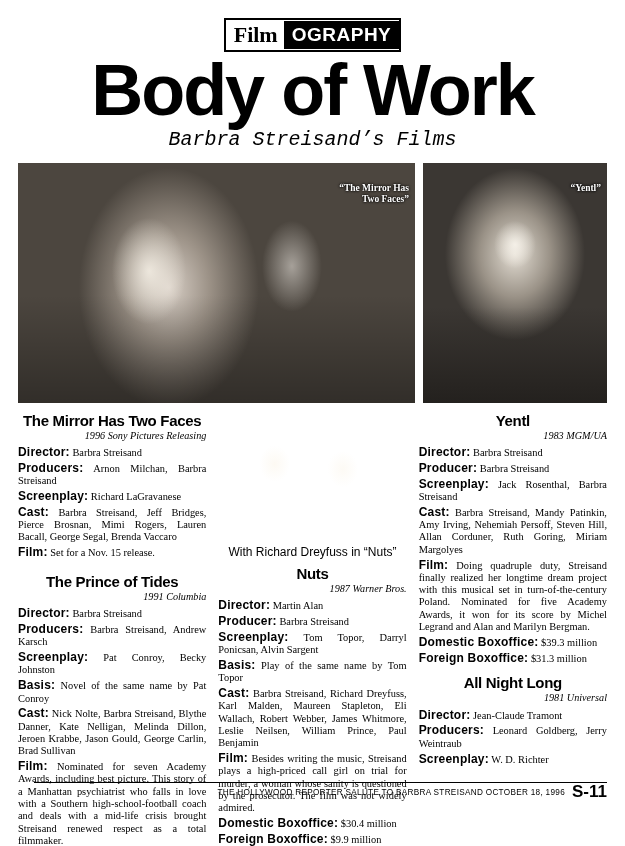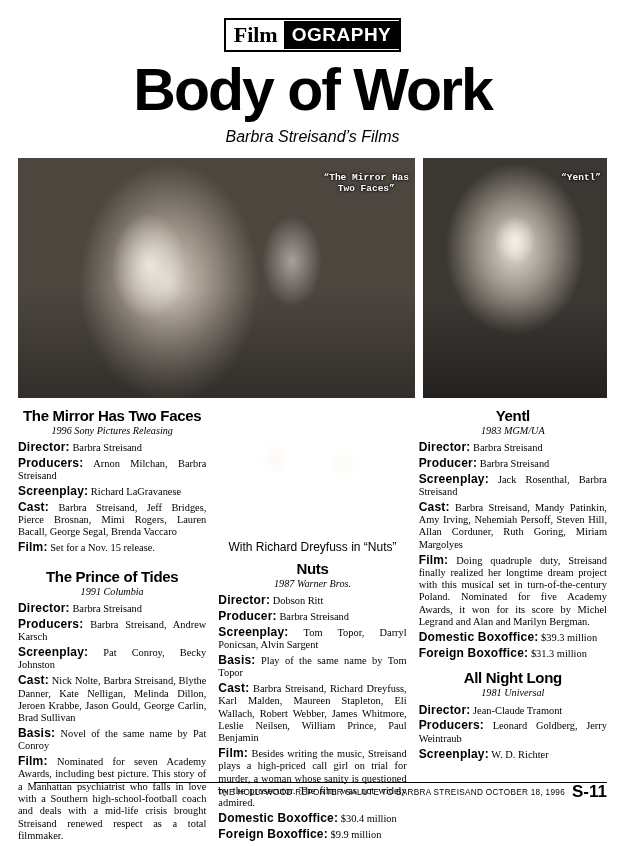--- a/index.html
+++ b/index.html
@@ -47,54 +47,54 @@
     font-weight:700;
     font-size:19px;
     letter-spacing:0.5px;
     padding:2px 8px 3px 8px;
     vertical-align:middle;
     line-height:23px;
   }
   .title{
     font-family:"Liberation Sans", sans-serif;
     font-weight:700;
-    font-size:59px;
+    font-size:72px;
     line-height:60px;
     letter-spacing:-2px;
     margin:8px 0 0 0;
   }
   .subtitle{
-    font-family:Liberation Sans, sans-serif;
+    font-family:Liberation Mono, monospace;
     font-style:italic;
-    font-size:16px;
+    font-size:20px;
     margin:8px 0 12px 0;
   }
 
   
   .photorow{
     display:flex;
     gap:8px;
     height:240px;
     margin-bottom:8px;
   }
   .photo{
     position:relative;
     background:#8a8a8a;
     overflow:hidden;
   }
   .photo.big{flex:0 0 397px;}
   .photo.small{flex:1 1 auto;}
   .caplabel{
     position:absolute;
-    right:6px;top:14px;
-    font-family:Liberation Mono, monospace;
+    right:6px;top:20px;
+    font-family:Liberation Serif, serif;
     font-size:9.5px;
     font-weight:700;
     color:#fff;
-    text-align:center;
+    text-align:right;
     line-height:11px;
     text-shadow:0 0 3px #000,0 0 2px #000;
     z-index:5;
   }
   
   .ph-mirror{
     background:
       radial-gradient(ellipse 90px 120px at 38% 52%, #d8cfc6 0%, #9c9287 45%, #4c463f 100%),
       radial-gradient(ellipse 120px 90px at 78% 40%, #cfcac4 0%, #6e6a64 60%, #2e2c29 100%),
       linear-gradient(115deg,#2a2724 0%, #6b655e 25%, #b3aaa0 48%, #57524c 70%, #1d1b19 100%);
@@ -147,21 +147,21 @@
     font-size:15px;
     line-height:16px;
     text-align:center;
     margin:2px 0 1px 0;
     letter-spacing:-0.3px;
   }
   .studio{
     font-family:"Liberation Serif", serif;
     font-style:italic;
     font-size:10.2px;
-    text-align:center;
+    text-align:right;
     margin:0 0 4px 0;
   }
   .f{
     margin:0 0 2.5px 0;
     text-align:justify;
     font-size:10.4px;
     line-height:12.3px;
   }
   .f b, .lbl{
     font-family:"Liberation Sans", sans-serif;
@@ -246,34 +246,34 @@
       <p class="f"><span class="lbl">Cast:</span> <span>Barbra Streisand, Jeff Bridges, Pierce Brosnan, Mimi Rogers, Lauren Bacall, George Segal, Brenda Vaccaro</span></p>
       <p class="f"><span class="lbl">Film:</span> <span>Set for a Nov. 15 release.</span></p>
 
       <div class="spacer10"></div>
 
       <h2 class="film">The Prince of Tides</h2>
       <div class="studio">1991 Columbia</div>
       <p class="f"><span class="lbl">Director:</span> <span>Barbra Streisand</span></p>
       <p class="f"><span class="lbl">Producers:</span> <span>Barbra Streisand, Andrew Karsch</span></p>
       <p class="f"><span class="lbl">Screenplay:</span> <span>Pat Conroy, Becky Johnston</span></p>
+      <p class="f"><span class="lbl">Basis:</span> <span>Novel of the same name by Pat Conroy</span></p>
       <p class="f"><span class="lbl">Cast:</span> <span>Nick Nolte, Barbra Streisand, Blythe Danner, Kate Nelligan, Melinda Dillon, Jeroen Krabbe, Jason Gould, George Carlin, Brad Sullivan</span></p>
-      <p class="f"><span class="lbl">Basis:</span> <span>Novel of the same name by Pat Conroy</span></p>
       <p class="f"><span class="lbl">Film:</span> <span>Nominated for seven Academy Awards, including best picture. This story of a Manhattan psychiatrist who falls in love with a Southern high-school-football coach and deals with a mid-life crisis brought Streisand renewed respect as a total filmmaker.</span></p>
       <p class="f"><span class="lbl">Domestic Boxoffice:</span> <span>$74.8 million</span></p>
       <p class="f"><span class="lbl">Foreign Boxoffice:</span> <span>$53.5 million</span></p>
     </div>
 
     <div class="col mid">
       <div class="midphoto ph-nuts"></div>
       <div class="midcap">With Richard Dreyfuss in “Nuts”</div>
 
       <h2 class="film">Nuts</h2>
       <div class="studio">1987 Warner Bros.</div>
-      <p class="f"><span class="lbl">Director:</span> <span>Dobson Ritt</span></p>
+      <p class="f"><span class="lbl">Director:</span> <span>Martin Alan</span></p>
       <p class="f"><span class="lbl">Producer:</span> <span>Barbra Streisand</span></p>
       <p class="f"><span class="lbl">Screenplay:</span> <span>Tom Topor, Darryl Ponicsan, Alvin Sargent</span></p>
       <p class="f"><span class="lbl">Basis:</span> <span>Play of the same name by Tom Topor</span></p>
       <p class="f"><span class="lbl">Cast:</span> <span>Barbra Streisand, Richard Dreyfuss, Karl Malden, Maureen Stapleton, Eli Wallach, Robert Webber, James Whitmore, Leslie Neilsen, William Prince, Paul Benjamin</span></p>
       <p class="f"><span class="lbl">Film:</span> <span>Besides writing the music, Streisand plays a high-priced call girl on trial for murder, a woman whose sanity is questioned by the prosecutor. The film was not widely admired.</span></p>
       <p class="f"><span class="lbl">Domestic Boxoffice:</span> <span>$30.4 million</span></p>
       <p class="f"><span class="lbl">Foreign Boxoffice:</span> <span>$9.9 million</span></p>
     </div>
 
     <div class="col right">

